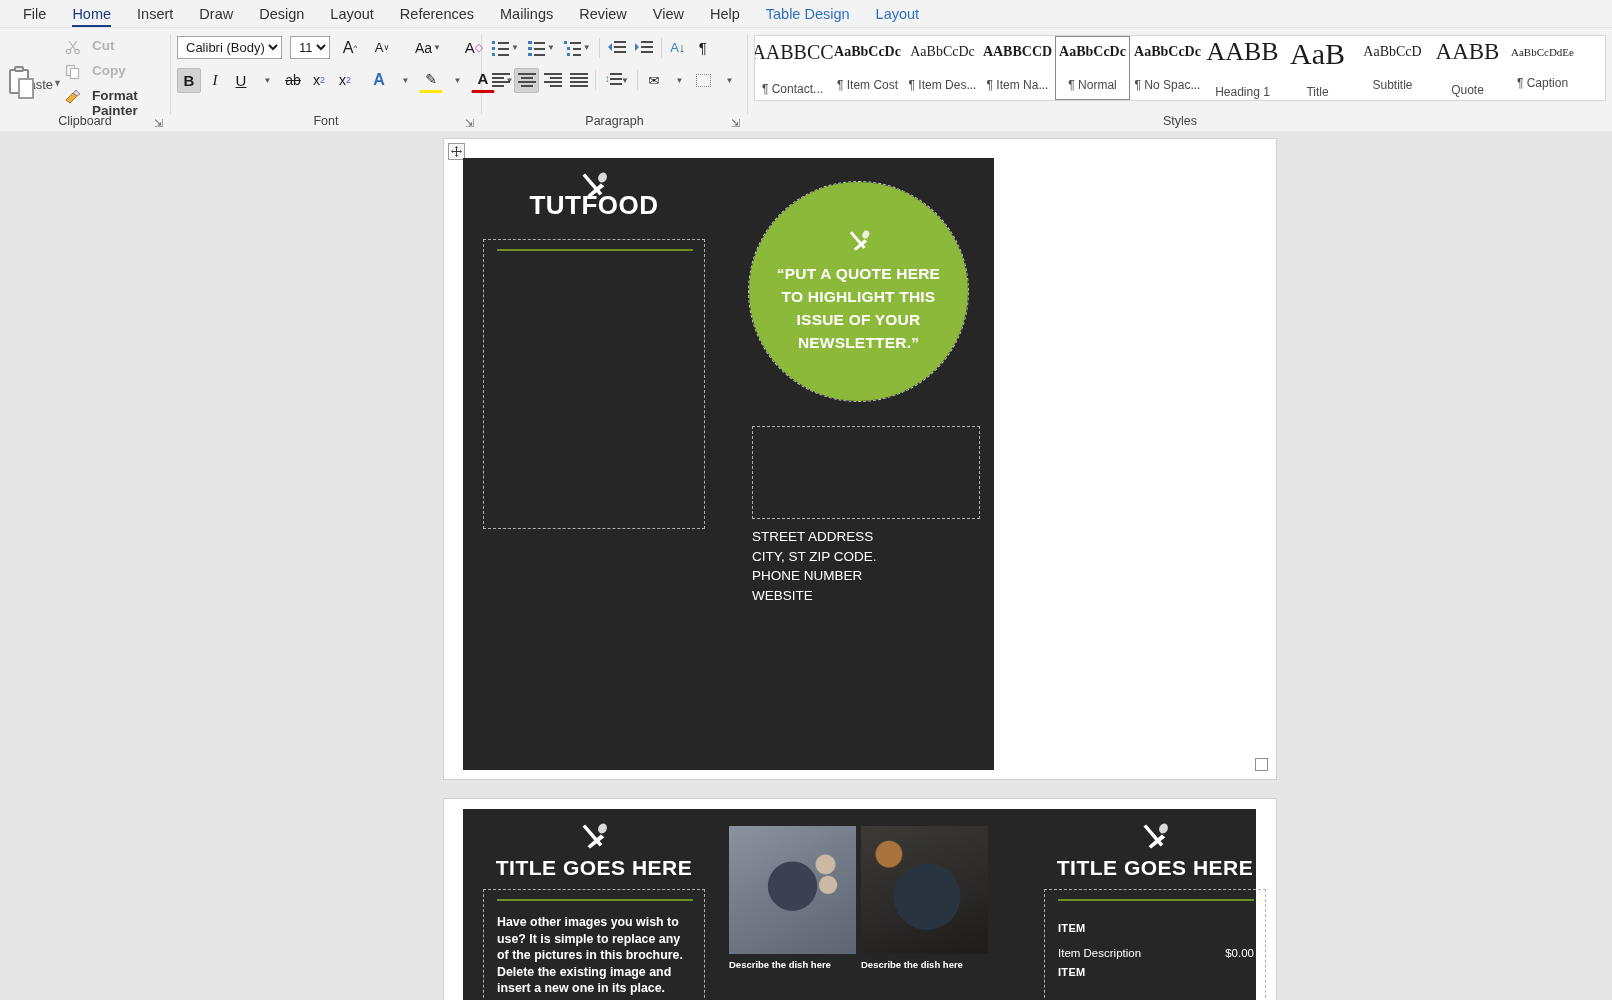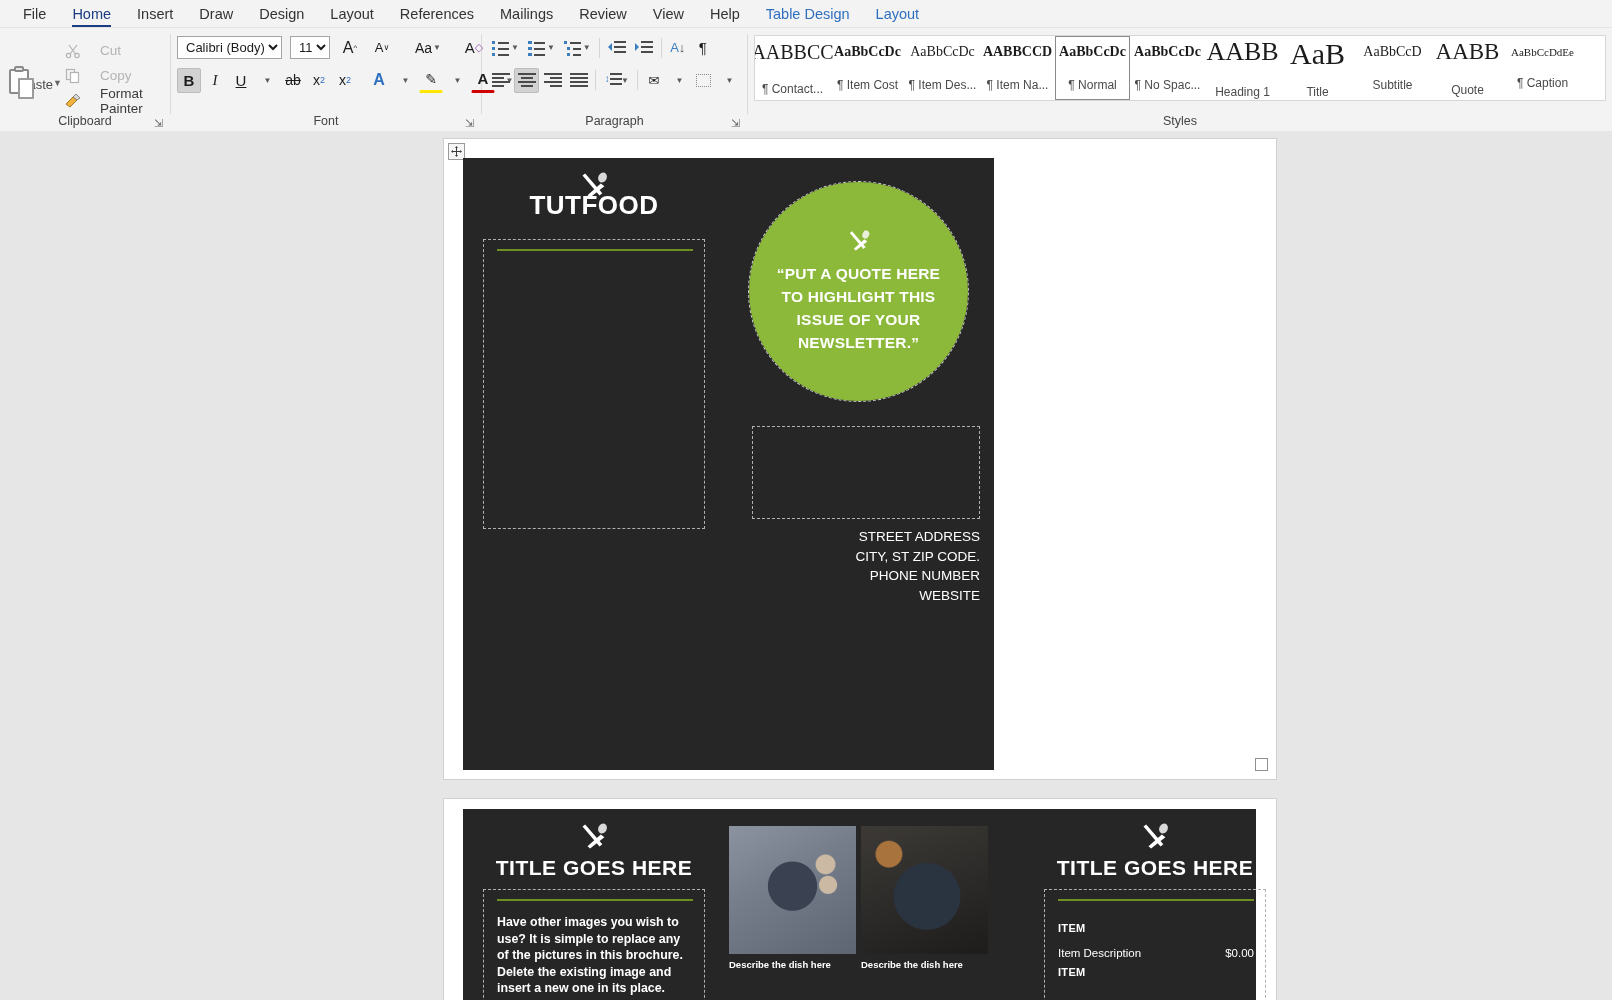--- a/index.html
+++ b/index.html
@@ -59,22 +59,22 @@
   }
   .paste-ico .clip-sheet {
     position: absolute; left: 12px; top: 10px; width: 16px; height: 21px;
     border: 2px solid #9b9b9b; background: #ffffff; border-radius: 1px;
   }
   .paste-label { font-size: 13px; color: #4b4b4b; margin-top: 2px; }
   .paste-caret { font-size: 9px; color: #666; margin-top: -1px; }
 
   .clip-items { padding-top: 6px; }
   .clip-item {
-    display: flex; align-items: center; gap: 18px; height: 25px;
-    font-size: 13.5px; color: #b4b4b4; padding-left: 2px;
+    display: flex; gap: 10px; height: 25px;
+    font-size: 13.5px; color: #b4b4b4; padding-left: 2px; font-weight: bold;
   }
   .clip-item.enabled { color: #3b3b3b; }
   .mini-ico { width: 18px; height: 18px; position: relative; flex: none; }
 
   
   #grp-font { width: 310px; }
   .row1 { display: flex; align-items: center; gap: 8px; height: 27px; margin-top: 2px; }
   .row2 { display: flex; align-items: center; gap: 2px; height: 28px; margin-top: 5px; }
 
   select.fontname {
@@ -179,21 +179,21 @@
   .green-circle {
     position: absolute; border-radius: 50%; background: #8cb93a;
     display: flex; flex-direction: column; align-items: center; justify-content: center;
     text-align: center; outline: 1px dashed #cccccc;
   }
   .quote-text {
     color: #ffffff; font-weight: bold; font-size: 15.5px; line-height: 23px;
     padding: 0 26px; letter-spacing: 0.2px;
   }
   .addr {
-    position: absolute; color: #ffffff; text-align: right; font-size: 13.5px;
+    position: absolute; color: #ffffff; text-align: left; font-size: 13.5px;
     line-height: 19.5px; font-weight: 500;
   }
   .greenrule { height: 2px; background: #6f8f23; }
 
   .body-copy {
     color: #ffffff; font-weight: bold; font-size: 12.4px; line-height: 16.5px;
   }
   .dish-cap { color: #ffffff; font-size: 9.5px; font-weight: bold; }
 
   .photo { position: absolute; overflow: hidden; }

